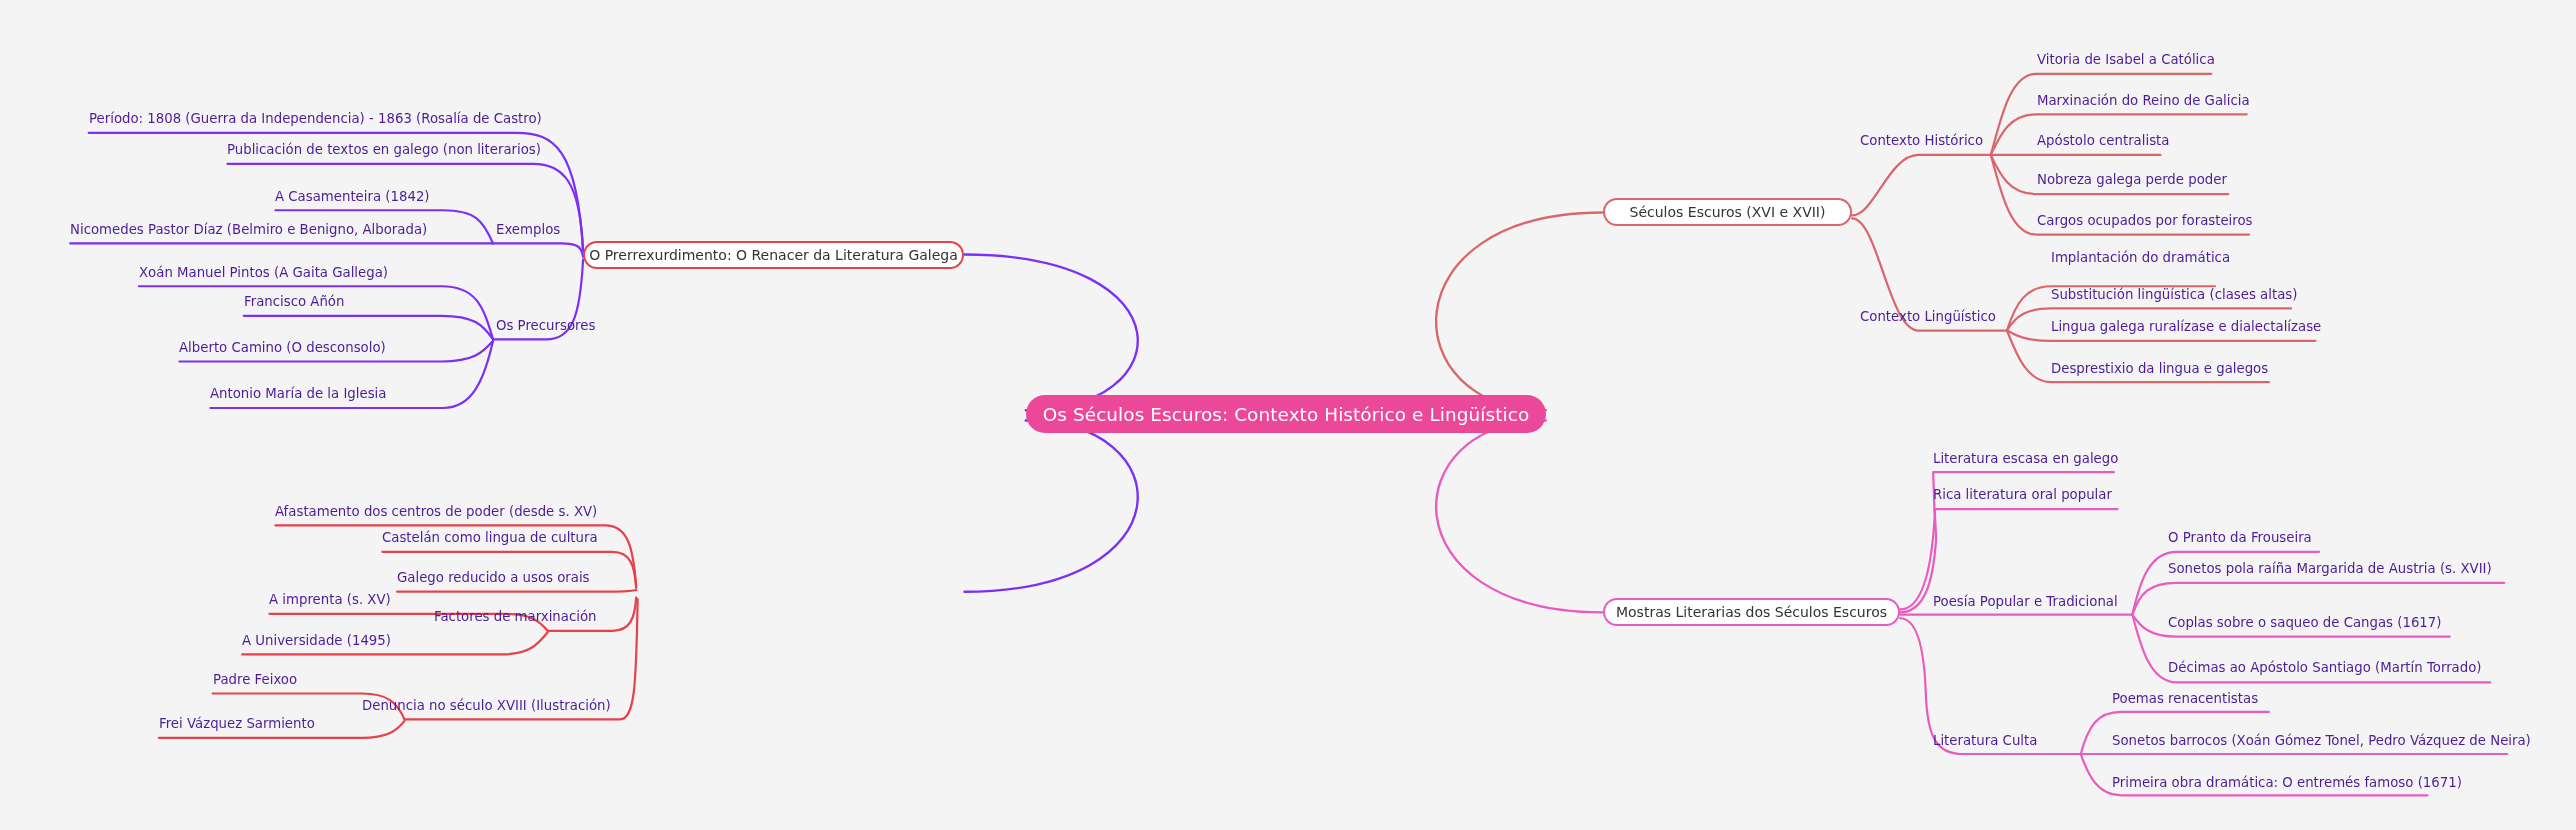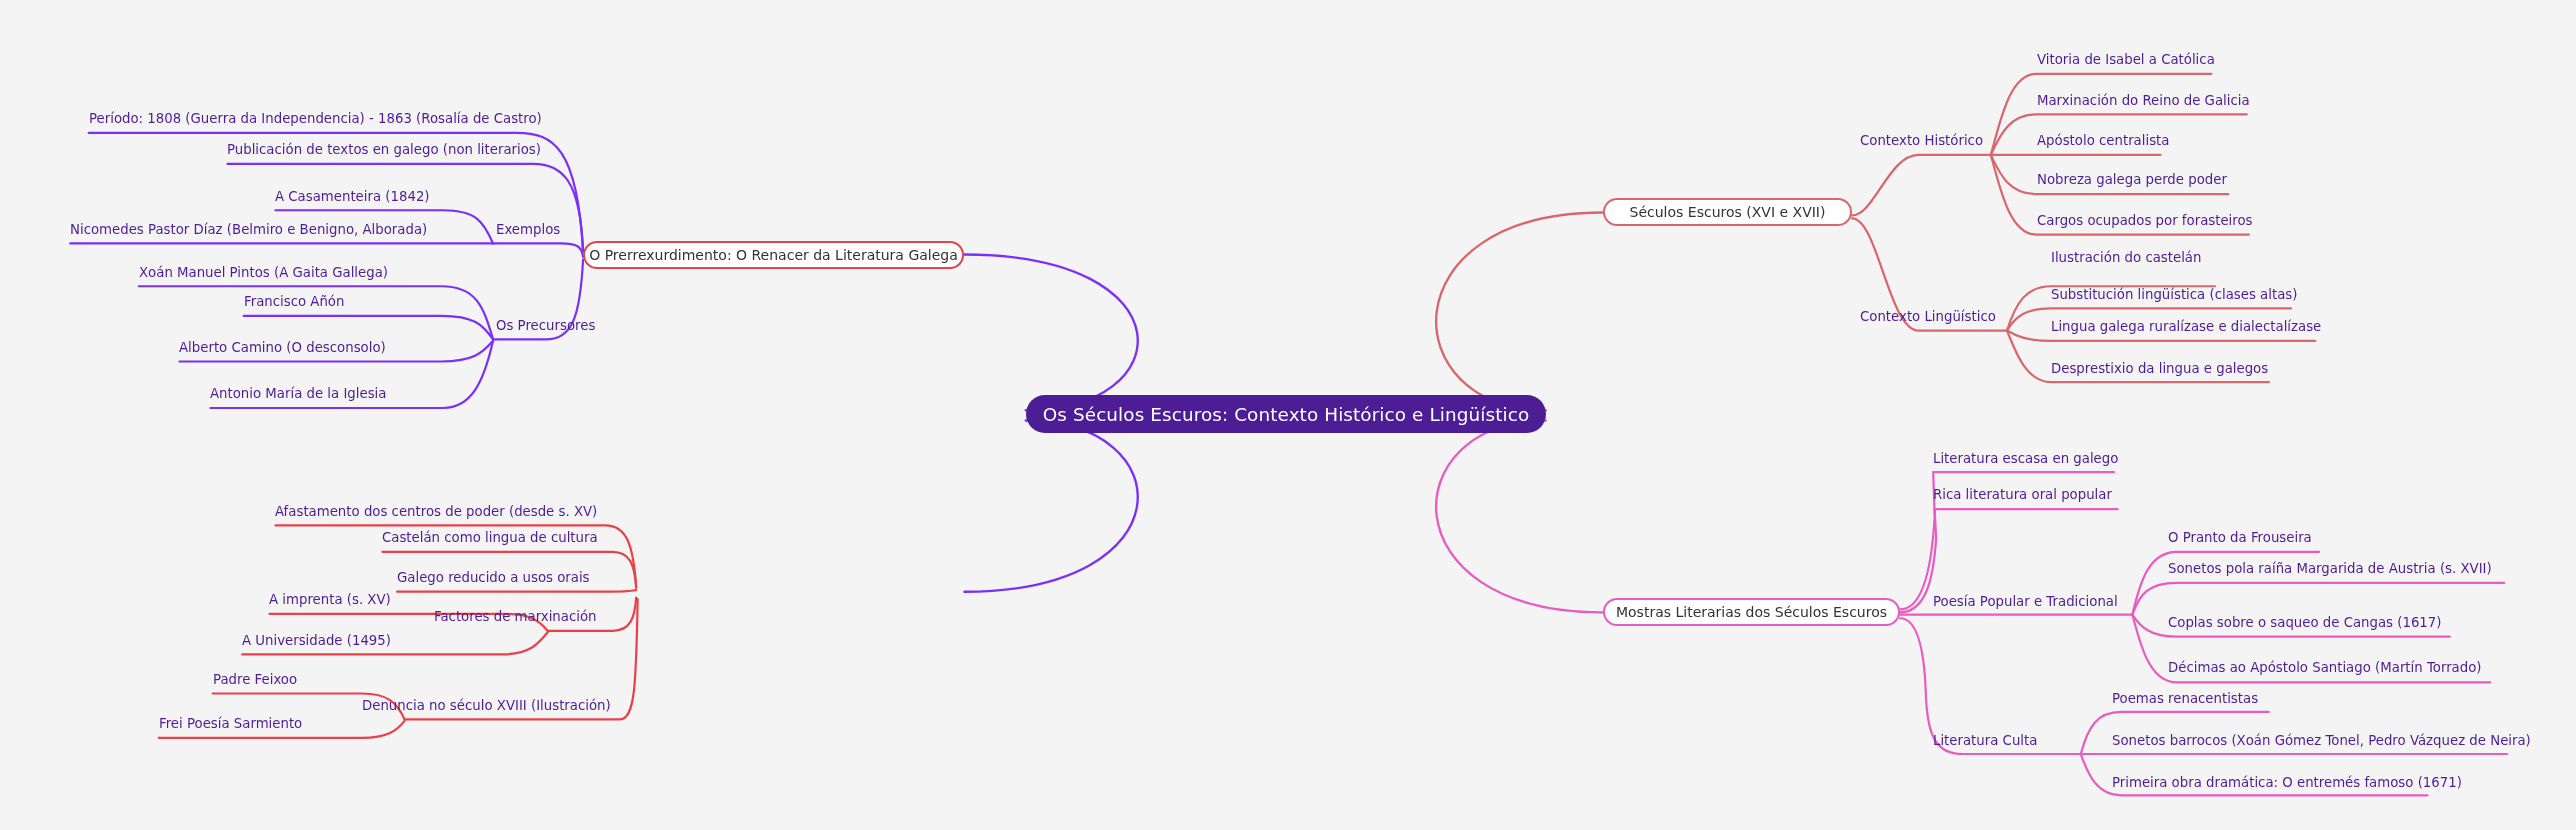--- a/index.html
+++ b/index.html
@@ -11,21 +11,21 @@
     overflow:hidden;
     position:relative;
   }
   #canvas{position:absolute;left:0;top:0;width:2576px;height:830px;}
   svg.links{position:absolute;left:0;top:0;width:2576px;height:830px;pointer-events:none;}
   svg.links path{fill:none;stroke-linecap:round;stroke-linejoin:round;}
 
   
   .root-node{
     position:absolute;
-    background:#4c1d95;
+    background:#ec4899;
     color:#ffffff;
     border-radius:19px;
     font-size:18.4px;
     letter-spacing:0.1px;
     display:flex;align-items:center;justify-content:center;
     white-space:nowrap;
     box-sizing:border-box;
     padding:0 19px;
   }
 
@@ -199,21 +199,21 @@
     <span>A Universidade (1495)</span>
   </div>
 
   <div class="lbl" style="left:362px;top:699px;">
     <span>Denuncia no século XVIII (Ilustración)</span>
   </div>
   <div class="lbl" style="left:213px;top:673px;">
     <span>Padre Feixoo</span>
   </div>
   <div class="lbl" style="left:159px;top:717px;">
-    <span>Frei Poesía Sarmiento</span>
+    <span>Frei Vázquez Sarmiento</span>
   </div>
 
   <div class="lbl r" style="left:1860px;top:134px;">
     <span>Contexto Histórico</span>
   </div>
   <div class="lbl r" style="left:2037px;top:53px;">
     <span>Vitoria de Isabel a Católica</span>
   </div>
   <div class="lbl r" style="left:2037px;top:94px;">
     <span>Marxinación do Reino de Galicia</span>
@@ -225,21 +225,21 @@
     <span>Nobreza galega perde poder</span>
   </div>
   <div class="lbl r" style="left:2037px;top:214px;">
     <span>Cargos ocupados por forasteiros</span>
   </div>
 
   <div class="lbl r" style="left:1860px;top:310px;">
     <span>Contexto Lingüístico</span>
   </div>
   <div class="lbl r" style="left:2051px;top:251px;">
-    <span>Ilustración do castelán</span>
+    <span>Implantación do dramática</span>
   </div>
   <div class="lbl r" style="left:2051px;top:288px;">
     <span>Substitución lingüística (clases altas)</span>
   </div>
   <div class="lbl r" style="left:2051px;top:320px;">
     <span>Lingua galega ruralízase e dialectalízase</span>
   </div>
   <div class="lbl r" style="left:2051px;top:362px;">
     <span>Desprestixio da lingua e galegos</span>
   </div>

